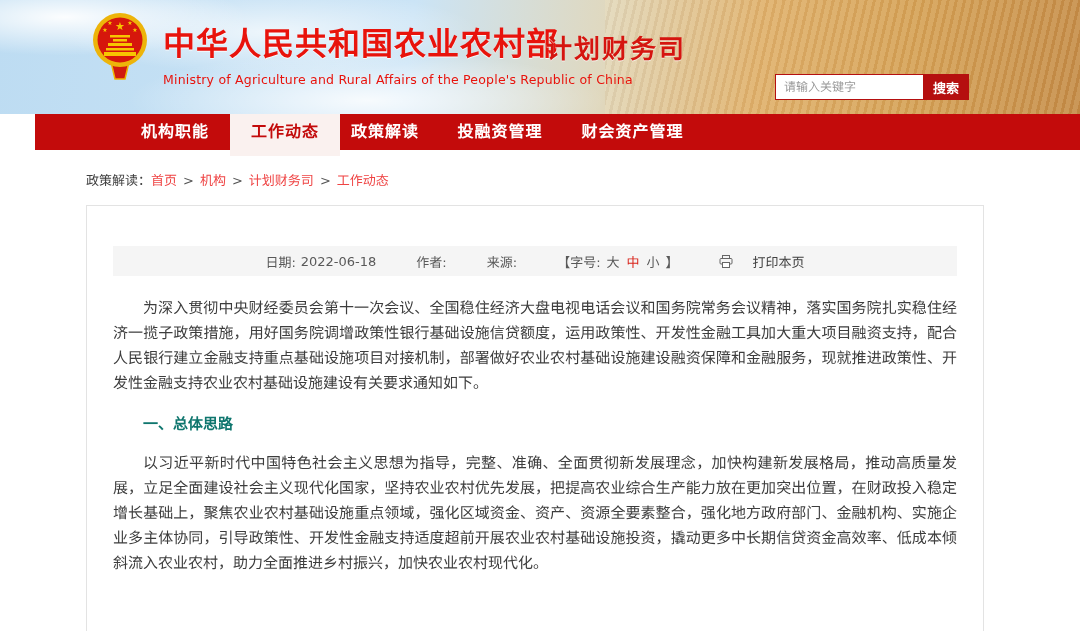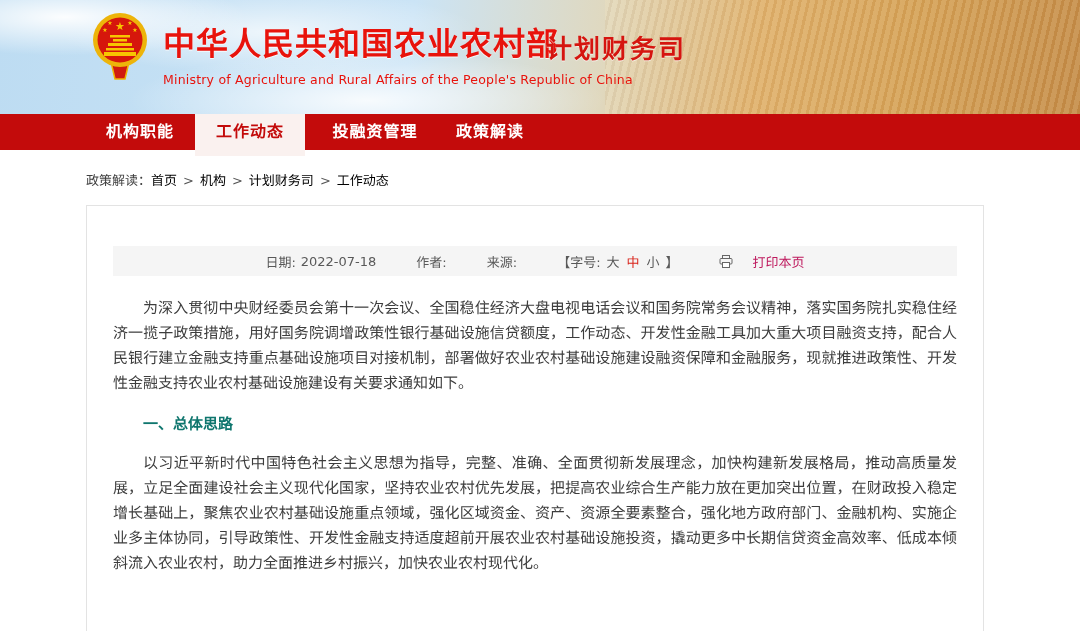--- a/index.html
+++ b/index.html
@@ -42,51 +42,51 @@
     width:148px; height:26px; border:1px solid #b50f0f; border-right:none;
     padding:0 8px; font-size:12px; color:#333; outline:none; background:#fff;
   }
   .search input::placeholder { color:#999; }
   .search button {
     width:46px; height:26px; border:none; background:#b50f0f; color:#fff;
     font-size:13px; font-weight:bold; cursor:pointer;
   }
 
   
-  .nav { display:flex; height:36px; background:#c30b0b; padding-left:85px; position:relative; z-index:4; }
+  .nav { display:flex; height:36px; background:#c30b0b; padding-left:85px; position:relative; z-index:4;margin-left:35px; }
   .nav-item {
     color:#fff; font-weight:bold; font-size:16px; line-height:36px;
     text-align:center; cursor:pointer; letter-spacing:1px;
   }
   .nav-item.active { background:#faf1ef; color:#c30b0b; height:42px; }
 
   
   .breadcrumb { margin:20px 0 0 86px; font-size:13px; color:#404040; }
-  .breadcrumb a { color:#000000; text-decoration:none; cursor:pointer;text-align:right; }
+  .breadcrumb a { color:#ef4444; text-decoration:none; cursor:pointer;text-align:right; }
   .breadcrumb .sep { margin:0 6px; color:#555; }
 
   
   .article-box {
     width:898px; height:431px; margin:16px 0 0 86px; overflow:hidden;
     border:1px solid #e3e3e3; border-bottom:none; background:#fff;
     padding:26px 26px 0;
   }
   .article-title {
     font-size:21px; font-weight:bold; color:#1f1f1f; text-align:center;
     line-height:34px; padding:0 6px;
   }
   .meta-bar {
     margin-top:14px; background:#f5f5f5; height:30px;
     display:flex; justify-content:center; align-items:center; gap:40px;
     font-size:13px; color:#595959;
   }
   .meta-group { display:inline-flex; align-items:center; gap:5px; white-space:nowrap; }
   .fs-opt { cursor:pointer; margin:0 1px; }
   .fs-opt.mid { color:#d9251c; }
-  .print-btn { display:inline-flex; align-items:center; gap:20px; cursor:pointer; color:#be185d; }
+  .print-btn { display:inline-flex; align-items:center; gap:20px; cursor:pointer; color:#404040; }
   .article-body { margin-top:20px; font-size:15px; line-height:25px; color:#3d3d3d; text-align:justify; }
   .article-body p { text-indent:2em; margin:0 0 14px; }
   .article-body h3 { font-size:15px; font-weight:bold; color:#0f766e; text-indent:2em; margin:16px 0 14px; }
 </style>
 </head>
 <body>
 
 <div class="page">
 
   <header class="banner">
@@ -105,39 +105,44 @@
         <rect x="16" y="31" width="24" height="3" fill="#f7c500"></rect>
         <rect x="14" y="36" width="28" height="2.5" fill="#f7c500"></rect>
         <rect x="12" y="40" width="32" height="4" fill="#f7c500"></rect>
       </svg>
     </span>
     <div class="titles">
       <div class="site-title">中华人民共和国农业农村部</div>
       <div class="site-subtitle">Ministry of Agriculture and Rural Affairs of the People's Republic of China</div>
     </div>
     <div class="dept">计划财务司</div>
+    <div class="search">
+      <input type="text" placeholder="请输入关键字" style="">
+      <button>搜索</button>
+    </div>
   </header>
 
   <nav class="nav">
     <div class="nav-item" style="width:110px">机构职能</div>
     <div class="nav-item active" style="width:110px">工作动态</div>
+    <div class="nav-item" style="width:90px">政策解读</div>
     <div class="nav-item" style="width:140px">投融资管理</div>
-    <div class="nav-item" style="width:90px">政策解读</div>
+    <div class="nav-item" style="width:125px">财会资产管理</div>
   </nav>
 
   <div class="breadcrumb">
     <span>政策解读：</span><a>首页</a><span class="sep">&gt;</span><a>机构</a><span class="sep">&gt;</span><a>计划财务司</a><span class="sep">&gt;</span><a>工作动态</a>
   </div>
 
   <main class="article-box">
 
     <div class="meta-bar">
       <span class="meta-group">
         <span>日期:</span>
-        <span>2022-07-18</span>
+        <span>2022-06-18</span>
       </span>
       <span class="meta-group">
         <span>作者:</span>
       </span>
       <span class="meta-group">
         <span>来源:</span>
       </span>
       <span class="meta-group">
         <span>【字号:</span>
         <span class="fs-opt">大</span>
@@ -151,19 +156,19 @@
             <rect x="3.5" y="0.5" width="7" height="3" fill="none" stroke="#666" stroke-width="1"></rect>
             <rect x="1" y="3.5" width="12" height="5.5" rx="1" fill="none" stroke="#666" stroke-width="1"></rect>
             <rect x="3.5" y="7.5" width="7" height="5" fill="#fff" stroke="#666" stroke-width="1"></rect>
           </svg>
         </span>
         <span>打印本页</span>
       </span>
     </div>
 
     <div class="article-body">
-      <p>为深入贯彻中央财经委员会第十一次会议、全国稳住经济大盘电视电话会议和国务院常务会议精神，落实国务院扎实稳住经济一揽子政策措施，用好国务院调增政策性银行基础设施信贷额度，工作动态、开发性金融工具加大重大项目融资支持，配合人民银行建立金融支持重点基础设施项目对接机制，部署做好农业农村基础设施建设融资保障和金融服务，现就推进政策性、开发性金融支持农业农村基础设施建设有关要求通知如下。</p>
+      <p>为深入贯彻中央财经委员会第十一次会议、全国稳住经济大盘电视电话会议和国务院常务会议精神，落实国务院扎实稳住经济一揽子政策措施，用好国务院调增政策性银行基础设施信贷额度，运用政策性、开发性金融工具加大重大项目融资支持，配合人民银行建立金融支持重点基础设施项目对接机制，部署做好农业农村基础设施建设融资保障和金融服务，现就推进政策性、开发性金融支持农业农村基础设施建设有关要求通知如下。</p>
       <h3>一、总体思路</h3>
       <p>以习近平新时代中国特色社会主义思想为指导，完整、准确、全面贯彻新发展理念，加快构建新发展格局，推动高质量发展，立足全面建设社会主义现代化国家，坚持农业农村优先发展，把提高农业综合生产能力放在更加突出位置，在财政投入稳定增长基础上，聚焦农业农村基础设施重点领域，强化区域资金、资产、资源全要素整合，强化地方政府部门、金融机构、实施企业多主体协同，引导政策性、开发性金融支持适度超前开展农业农村基础设施投资，撬动更多中长期信贷资金高效率、低成本倾斜流入农业农村，助力全面推进乡村振兴，加快农业农村现代化。</p>
     </div>
   </main>
 
 </div>
 
 </body></html>

